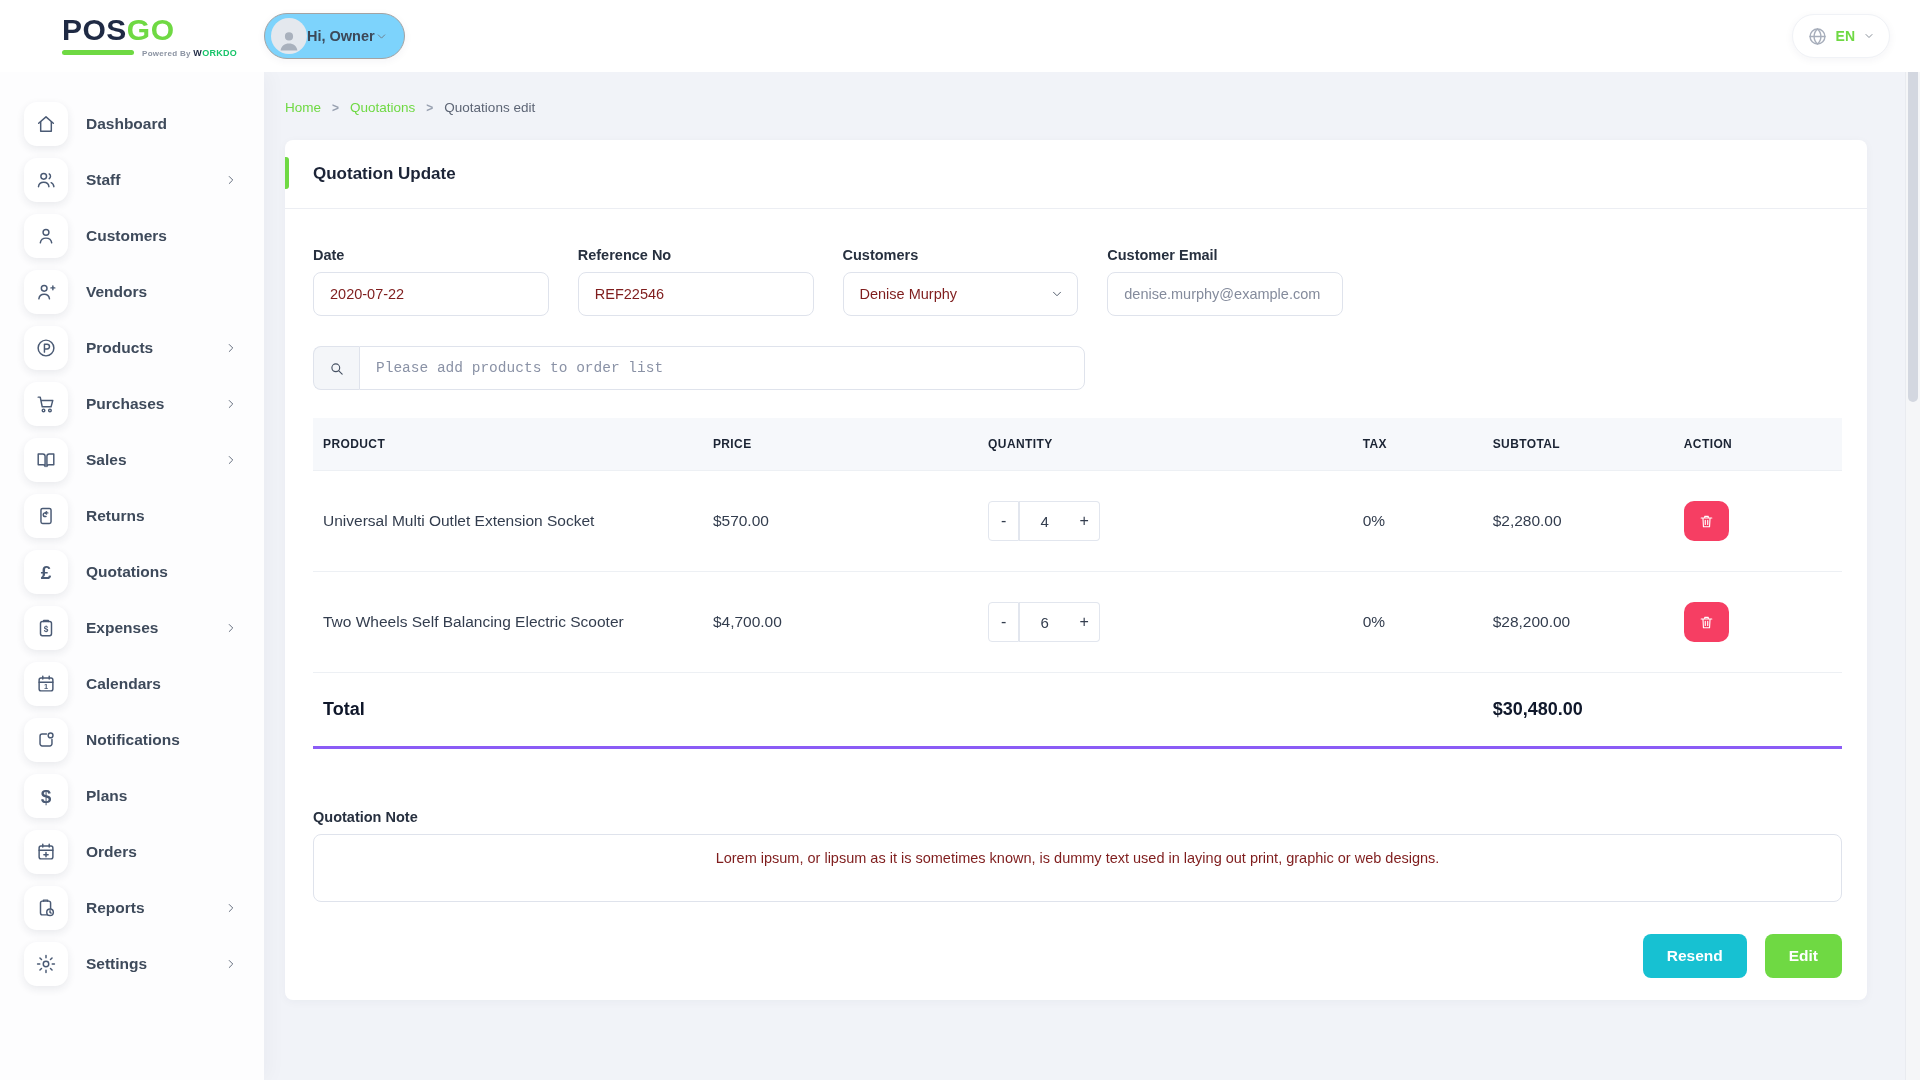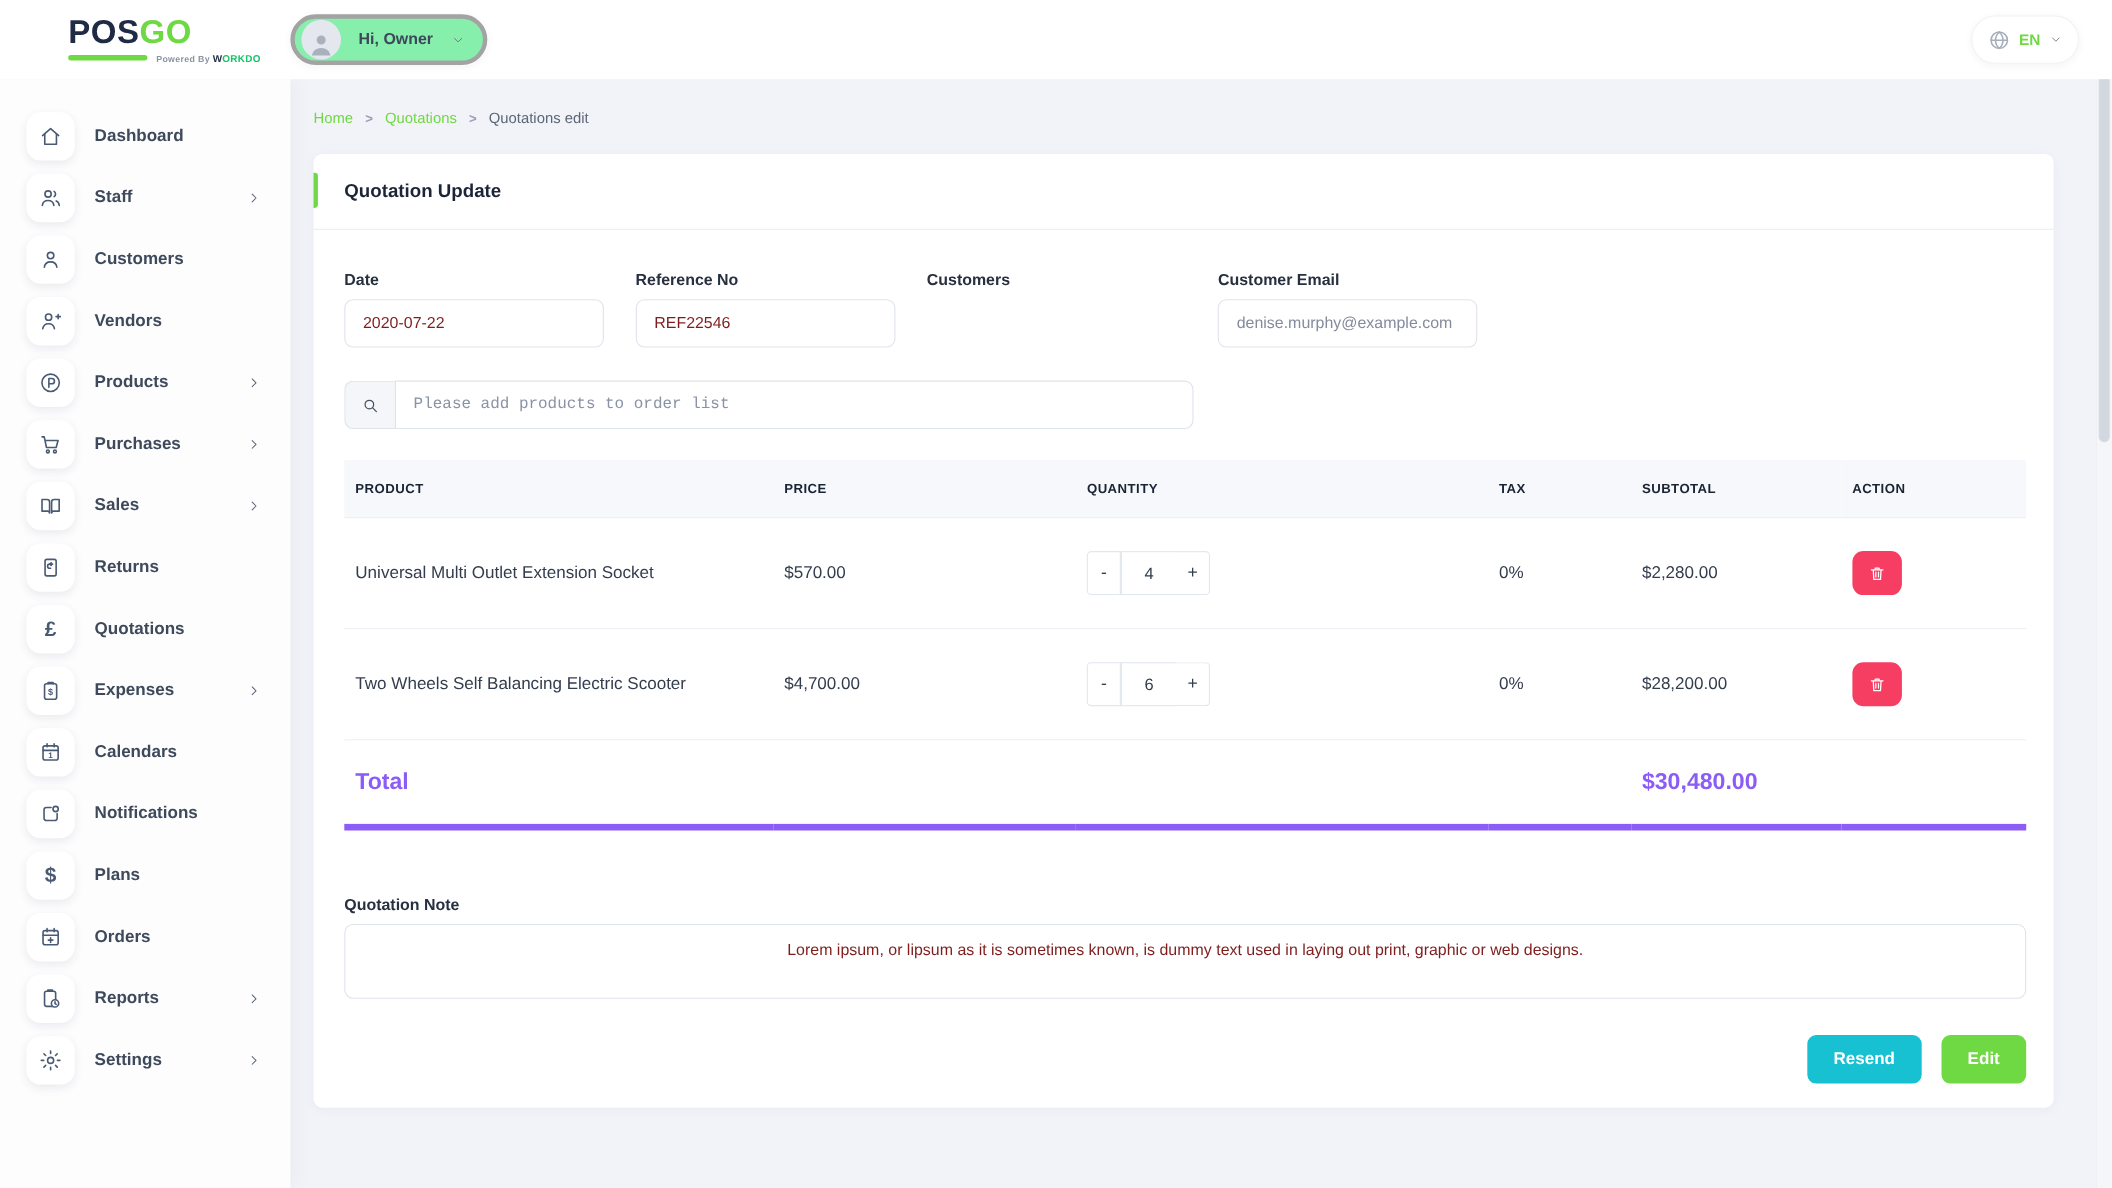--- a/index.html
+++ b/index.html
@@ -10,22 +10,22 @@
   .topbar { position:relative; height:72px; background:#fff; display:flex; align-items:center; z-index:5; }
   .logo-area { width:264px; padding-left:62px; }
   .logo-line1 { font-weight:800; font-size:30px; letter-spacing:.5px; line-height:30px; }
   .logo-pos { color:#1f2a44; } .logo-go { color:#6fd943; }
   .logo-line2 { display:flex; align-items:center; gap:8px; margin-top:3px; }
   .logo-bar { width:72px; height:5px; border-radius:3px; background:#6fd943; }
   .logo-powered { font-size:8px; font-weight:700; color:#8b93a2; letter-spacing:.3px; }
   .logo-powered b { color:#1f2a44; font-size:9px; }
   .logo-powered i { color:#17c469; font-style:normal; font-size:9px; }
 
-  .user-pill { display:flex; align-items:center; gap:16px; height:46px; padding:0 16px 0 6px;
-    background:#86efac; border:4px solid #a3a3a3; border-radius:24px; box-shadow:0 2px 8px rgba(30,40,70,.05); cursor:pointer; }
+  .user-pill { display:flex; align-items:center; gap:0; height:46px; padding:0 16px 0 6px;
+    background:#7dd3fc; border:1px solid #a3a3a3; border-radius:24px; box-shadow:0 2px 8px rgba(30,40,70,.05); cursor:pointer; }
   .avatar { width:36px; height:36px; border-radius:50%; background:#e4e8ee; overflow:hidden; display:flex; align-items:flex-end; justify-content:center; }
   .user-name { font-size:14.5px; font-weight:600; color:#3c4858; }
   .lang-pill { position:absolute; right:30px; top:14px; display:flex; align-items:center; gap:8px;
     height:44px; padding:0 14px; background:#fff; border:1px solid #f0f2f6; border-radius:22px;
     box-shadow:0 2px 8px rgba(30,40,70,.05); cursor:pointer; }
   .lang-code { color:#6fd943; font-weight:700; font-size:14px; }
   svg.ic { stroke:currentColor; fill:none; stroke-width:1.6; stroke-linecap:round; stroke-linejoin:round; display:block; }
 
   
   .layout { display:flex; height:1008px; }
@@ -67,22 +67,22 @@
     background:#f4f6f9; display:flex; align-items:center; justify-content:center; color:#455062; }
   .search-input { flex:1; border:1px solid #dfe3ec; border-radius:0 8px 8px 0; padding:0 16px;
     font-size:14.5px; color:#333c4d; outline:none; font-family:Liberation Mono, monospace; }
   .search-input::placeholder { color:#8a92a6; }
 
   
   table.products { width:100%; border-collapse:collapse; margin-top:28px; }
   .products thead th { background:#f6f8fb; text-align:left; font-size:12px; font-weight:700; letter-spacing:.4px;
     color:#1b2434; padding:19px 10px; text-transform:uppercase; }
   .products tbody td { padding:30px 10px; font-size:15.5px; color:#333d4e; border-top:1px solid #edf0f4; }
-  .products tfoot td { padding:26px 10px; border-top:1px solid #edf0f4; border-bottom:6px solid #8b5cf6;
-    font-size:21px; font-weight:700; color:#8b5cf6; }
+  .products tfoot td { padding:26px 10px; border-top:1px solid #edf0f4; border-bottom:3px solid #8b5cf6;
+    font-size:18px; font-weight:700; color:#0f172a; }
   .stepper { display:inline-flex; height:40px; }
   .step-btn { width:31px; background:#fff; border:1px solid #e2e6ee; font-size:16px; color:#333d4e; cursor:pointer;
     font-family:inherit; }
   .step-btn:first-child { border-radius:4px 0 0 4px; }
   .step-btn:last-child { border-radius:0 4px 4px 0; border-left:none; }
   .step-val { width:50px; border-top:1px solid #e2e6ee; border-bottom:1px solid #e2e6ee; border-left:1px solid #e2e6ee;
     display:flex; align-items:center; justify-content:center; font-size:15px; background:#fff; }
   .del-btn { width:45px; height:40px; border:none; border-radius:10px; background:#f63e63; color:#fff;
     display:flex; align-items:center; justify-content:center; cursor:pointer; }
 
@@ -340,20 +340,26 @@
           <div>
             <label class="field-label">Date</label>
             <input class="tb-input" value="2020-07-22" style="">
           </div>
           <div>
             <label class="field-label">Reference No</label>
             <input class="tb-input" value="REF22546" style="">
           </div>
           <div>
             <label class="field-label">Customers</label>
+            <div class="select-wrap">
+              <select class="tb-select"><option>Denise Murphy</option></select>
+              <svg class="ic select-chev" width="14" height="14" viewBox="0 0 24 24" stroke-width="2.2">
+                  <path d="M6 9l6 6 6-6"></path>
+                </svg>
+            </div>
           </div>
           <div>
             <label class="field-label">Customer Email</label>
             <input class="tb-input muted" value="denise.murphy@example.com" style="">
           </div>
         </div>
 
         <div class="search-row">
           <span class="search-iconbox">
             <svg class="ic" width="17" height="17" viewBox="0 0 24 24" stroke-width="2">

